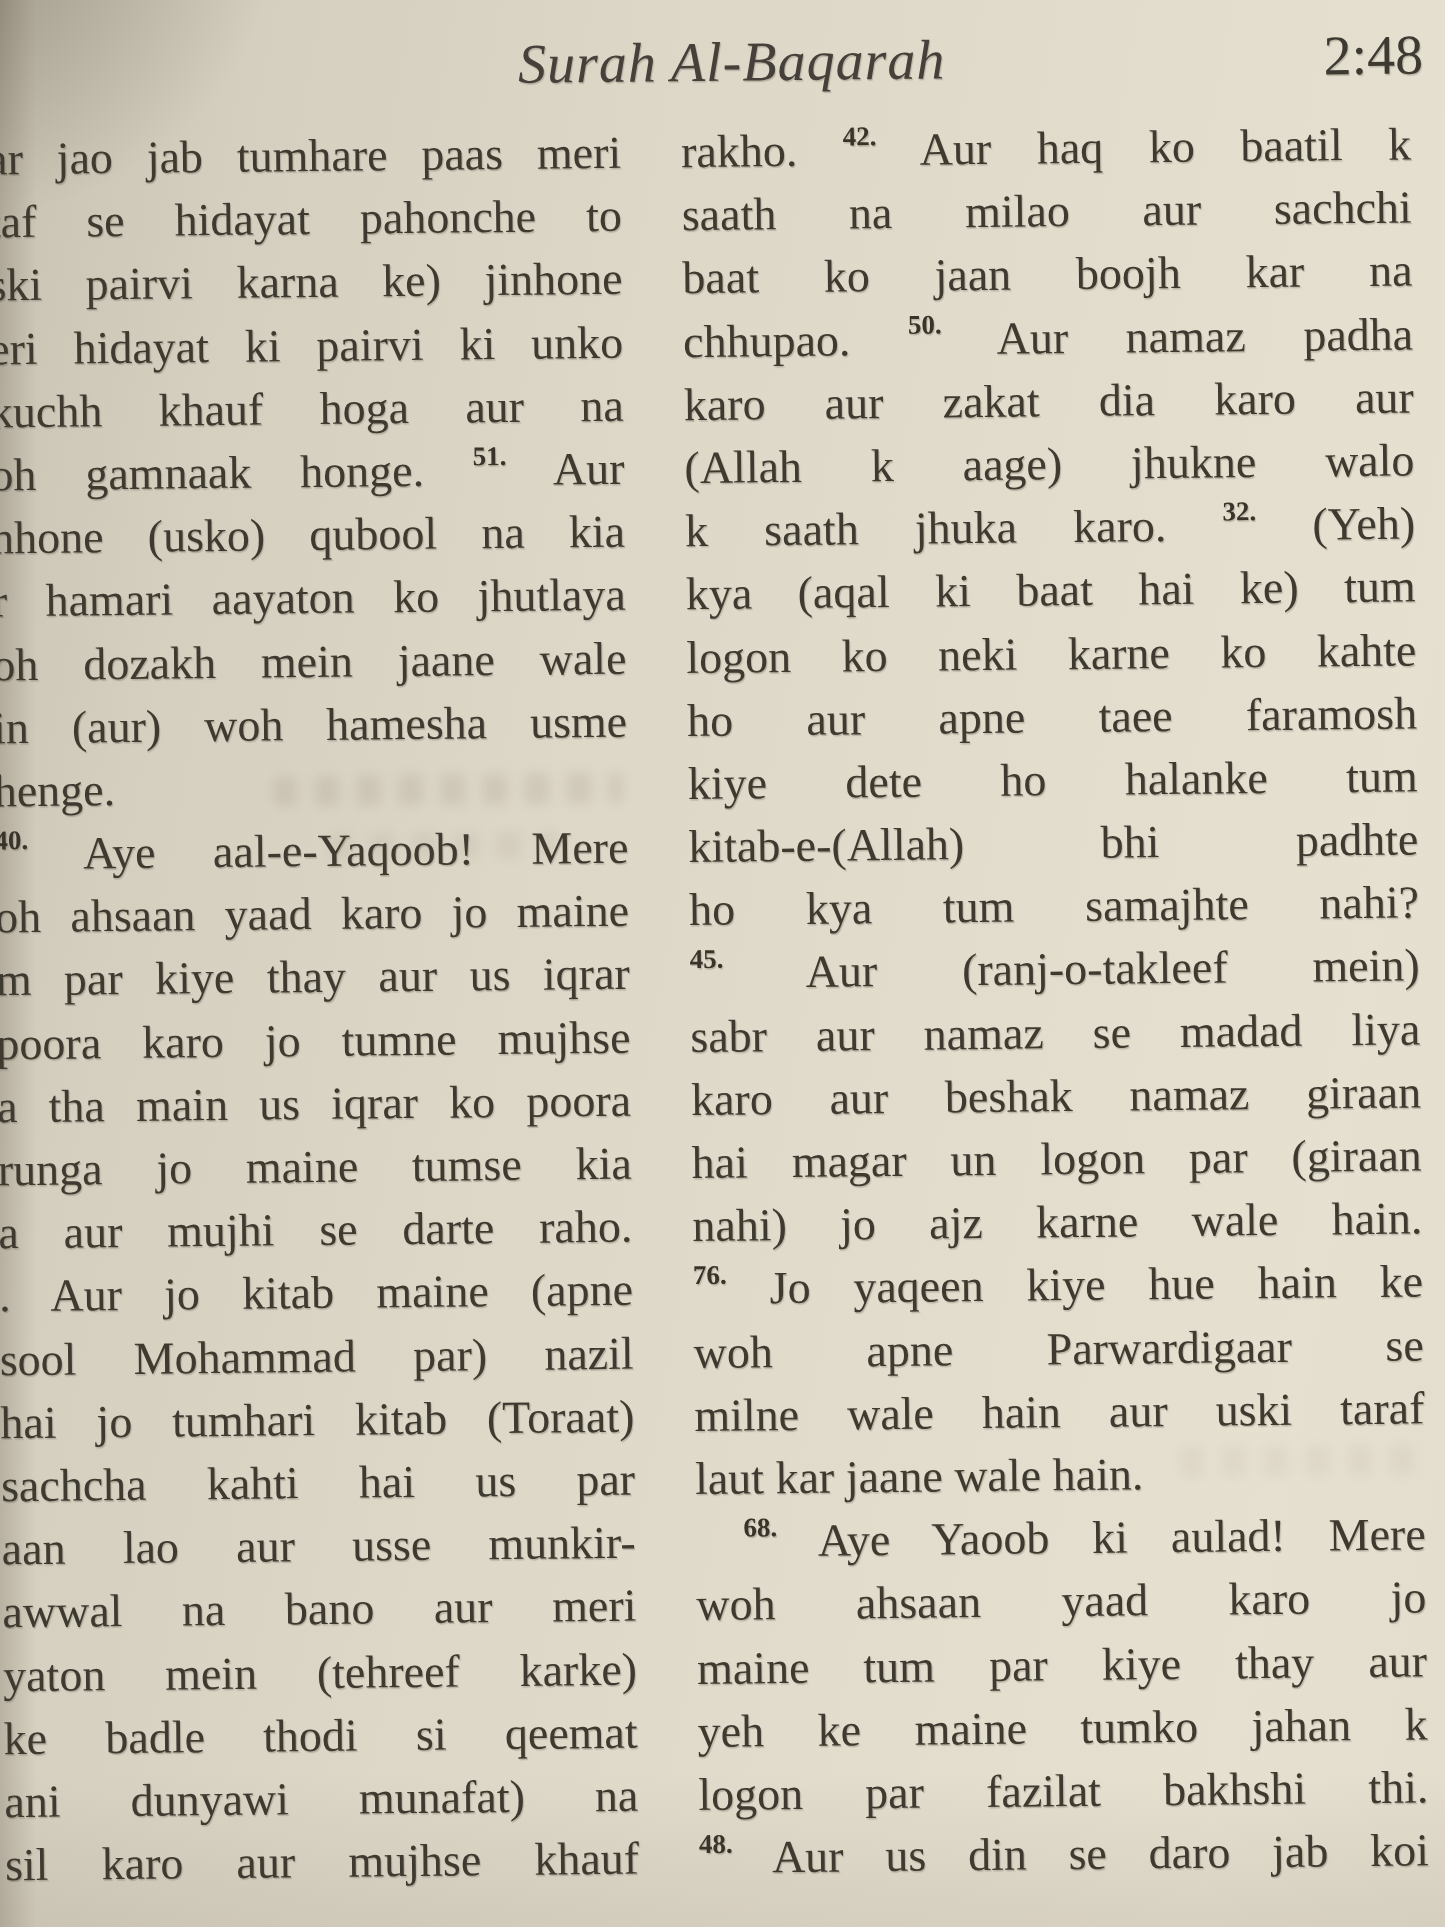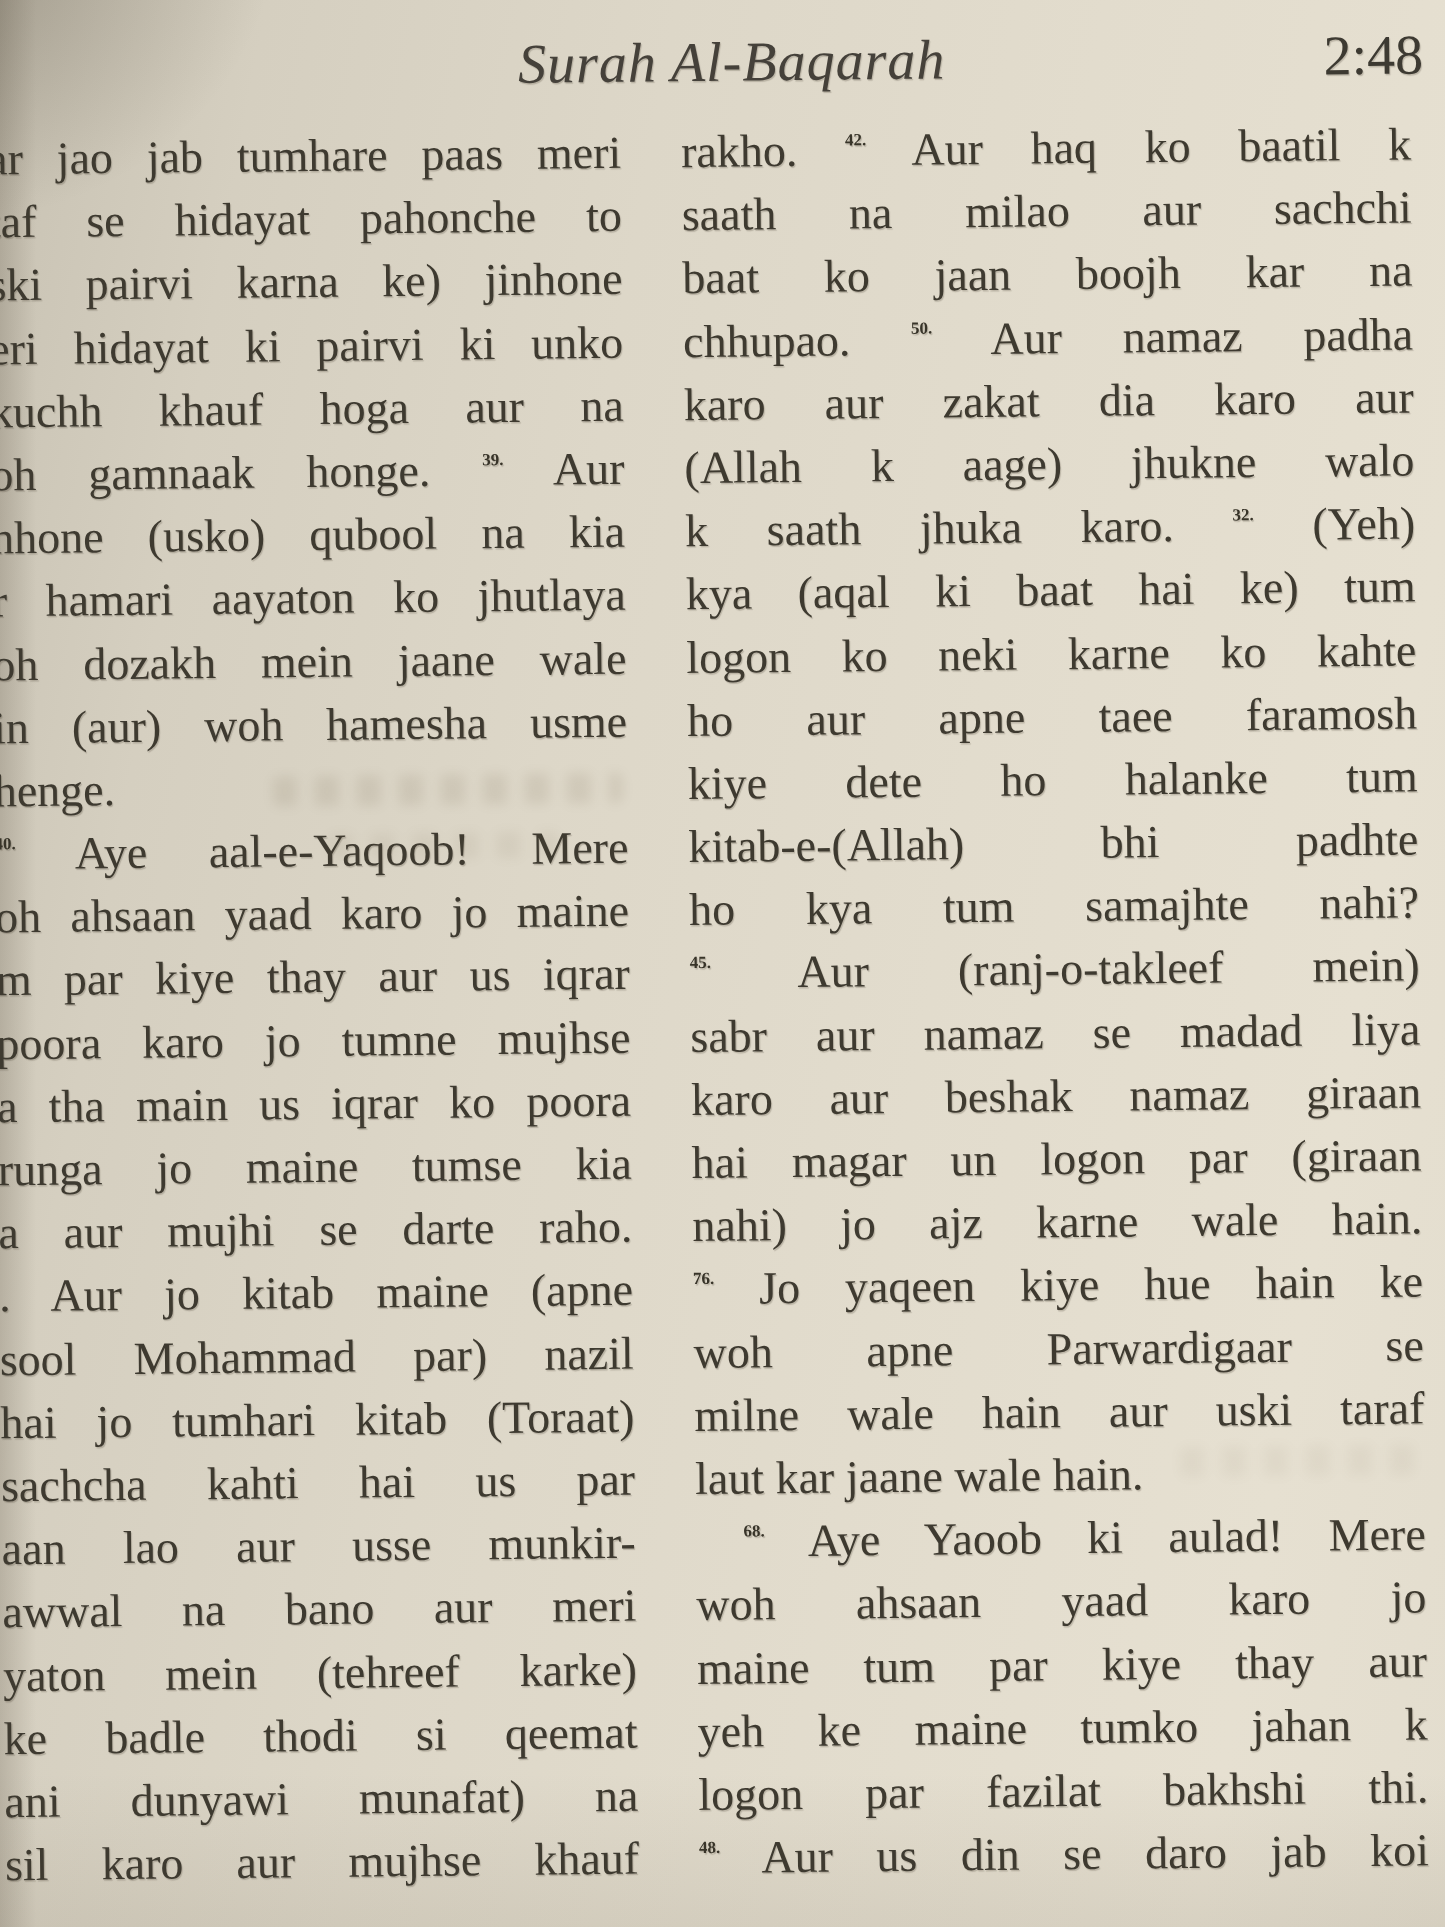--- a/index.html
+++ b/index.html
@@ -47,21 +47,21 @@
     height: 63.2px; line-height: 63.2px;
     font-size: 46px;
     white-space: nowrap;
     text-align: justify;
     text-align-last: justify;
     color: #3e3a30;
     text-shadow: 1px 1.5px 1px rgba(50,42,28,0.22);
   }
   .line.noj { text-align: left; text-align-last: left; }
   .line sup {
-    font-size: 17px; font-weight: 700;
+    font-size: 27px; font-weight: 700;
     line-height: 0;
     position: relative; top: -4px;
     vertical-align: super;
     color: #383429;
   }
   .ghost {
     position: absolute;
     background: repeating-linear-gradient(90deg, rgba(105,90,65,0.7) 0 24px, rgba(105,90,65,0) 24px 42px);
     filter: blur(6px);
     border-radius: 6px;
@@ -81,21 +81,21 @@
     <div class="hdr-ref">2:48</div>
   </div>
 
   <div>
     <div class="col" id="col-left">
         <div class="line">ar jao jab tumhare paas meri</div>
         <div class="line">taf se hidayat pahonche to</div>
         <div class="line">ski pairvi karna ke) jinhone</div>
         <div class="line">eri hidayat ki pairvi ki unko</div>
         <div class="line">kuchh khauf hoga aur na</div>
-        <div class="line">oh gamnaak honge. <sup>39.</sup> Aur</div>
+        <div class="line">oh gamnaak honge. <sup>51.</sup> Aur</div>
         <div class="line">nhone (usko) qubool na kia</div>
         <div class="line">r hamari aayaton ko jhutlaya</div>
         <div class="line">oh dozakh mein jaane wale</div>
         <div class="line">in (aur) woh hamesha usme</div>
         <div class="line noj">henge.</div>
         <div class="line"><sup>40.</sup> Aye aal-e-Yaqoob! Mere</div>
         <div class="line">oh ahsaan yaad karo jo maine</div>
         <div class="line">m par kiye thay aur us iqrar</div>
         <div class="line">poora karo jo tumne mujhse</div>
         <div class="line">a tha main us iqrar ko poora</div>

